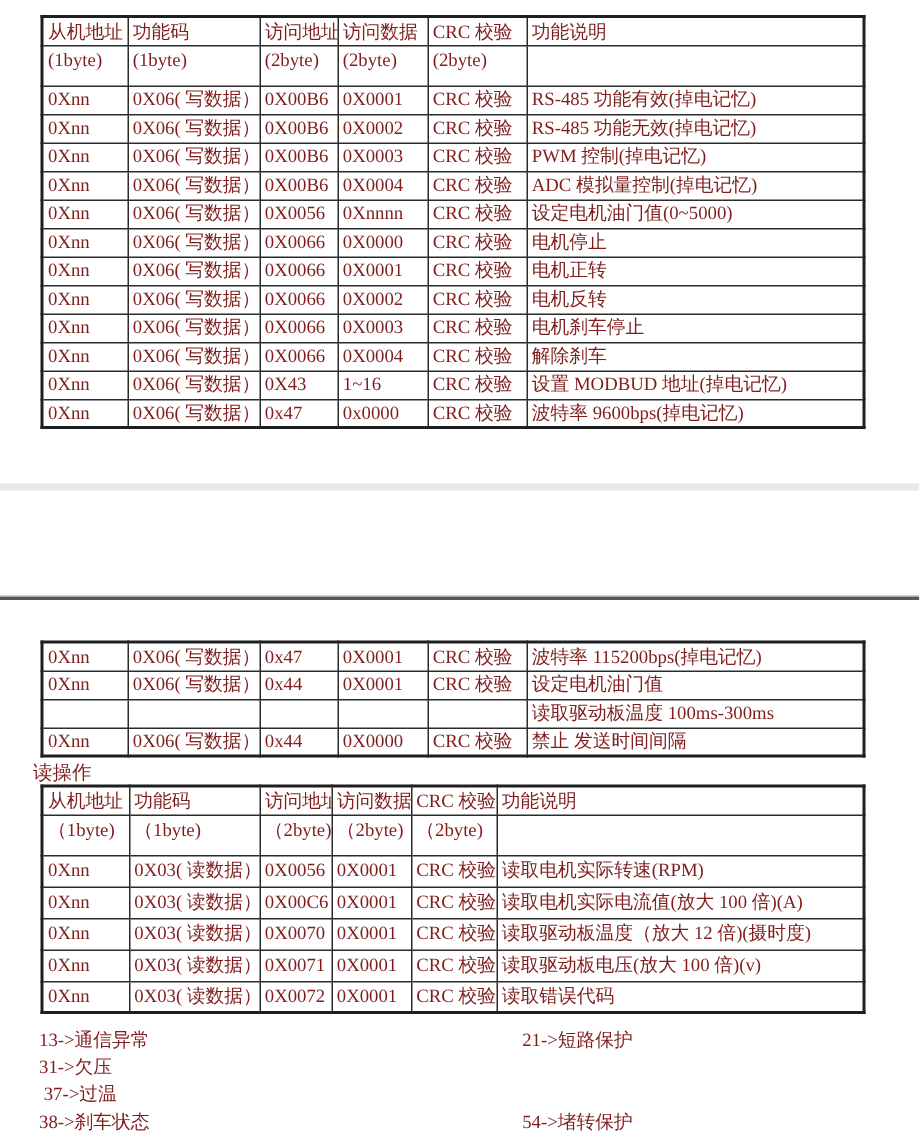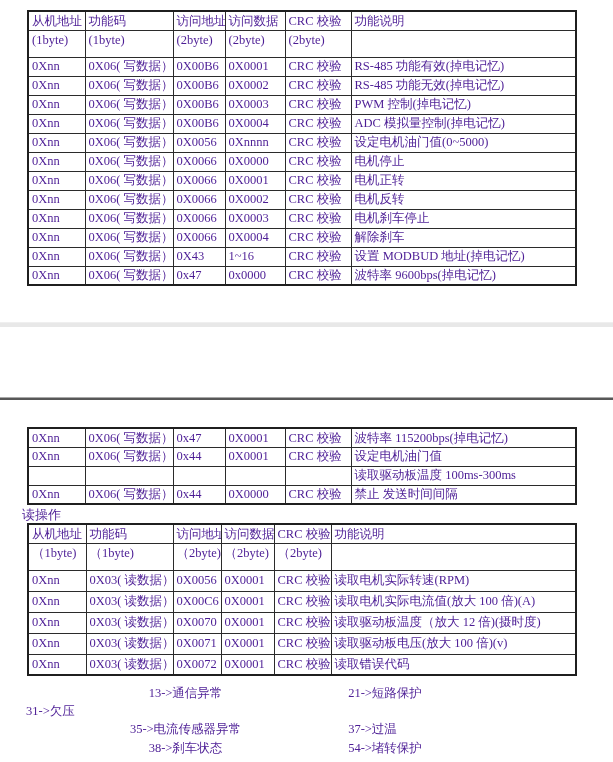--- a/index.html
+++ b/index.html
@@ -1,19 +1,19 @@
 <!DOCTYPE html>
 <html><head>
 <meta charset="utf-8">
 <style>
   html,body { margin:0; padding:0; background:#ffffff; }
   .page {
     position:relative; width:613px; height:762px; background:#ffffff;
     font-family:"Liberation Serif","DejaVu Serif",serif;
-    color:#4c1d95; overflow:hidden;
+    color:#7f1d1d; overflow:hidden;
   }
   table { border-collapse:collapse; table-layout:fixed; position:absolute; border:2px solid #1f1f1f; }
   th, td {
     border:1px solid #2b2b2b; font-weight:normal; text-align:left;
     padding:0 3px; font-size:12.5px; line-height:1.15;
     overflow:hidden; white-space:nowrap; vertical-align:middle;
   }
   tr.h1 { height:19px; }
   tr.h2 { height:27px; }
   tr.h2 th { vertical-align:top; padding-top:2px; }
@@ -23,21 +23,21 @@
   #t1 tbody tr, #t2 tbody tr { height:19px; }
   #t3 tbody tr { height:21px; }
   .sep1 { position:absolute; left:0; top:322px; width:613px; height:4px;
           background:#e8e8e8; border-top:1px solid #efefef; }
   .sep2 { position:absolute; left:0; top:397px; width:613px; height:3px;
           background:linear-gradient(#a8a8a8 0 35%, #585858 35% 100%); }
   .section-label { position:absolute; left:22px; top:506px; font-size:13px; }
   .errors { position:absolute; left:26px; top:684px; font-size:12.5px; }
   .err-title { height:16px; }
   .err-row { display:flex; height:18.4px; align-items:center; white-space:pre; }
-  .err-left { width:319px; white-space:pre;text-align:center; }
+  .err-left { width:319px; white-space:pre; }
   .err-right { white-space:pre; }
 </style>
 </head>
 <body>
 
 <div class="page">
 
   <table id="t1">
     <colgroup>
       <col style="width:57px">
@@ -289,21 +289,20 @@
 
   <div class="errors">
     <div class="err-row">
       <span class="err-left">13-&gt;通信异常</span>
       <span class="err-right"> 21-&gt;短路保护</span>
     </div>
     <div class="err-row">
       <span class="err-right">31-&gt;欠压</span>
     </div>
     <div class="err-row">
-      <span class="err-left">35-&gt;电流传感器异常</span>
       <span class="err-right"> 37-&gt;过温</span>
     </div>
     <div class="err-row">
       <span class="err-left">38-&gt;刹车状态</span>
       <span class="err-right"> 54-&gt;堵转保护</span>
     </div>
   </div>
 
 </div>
 

